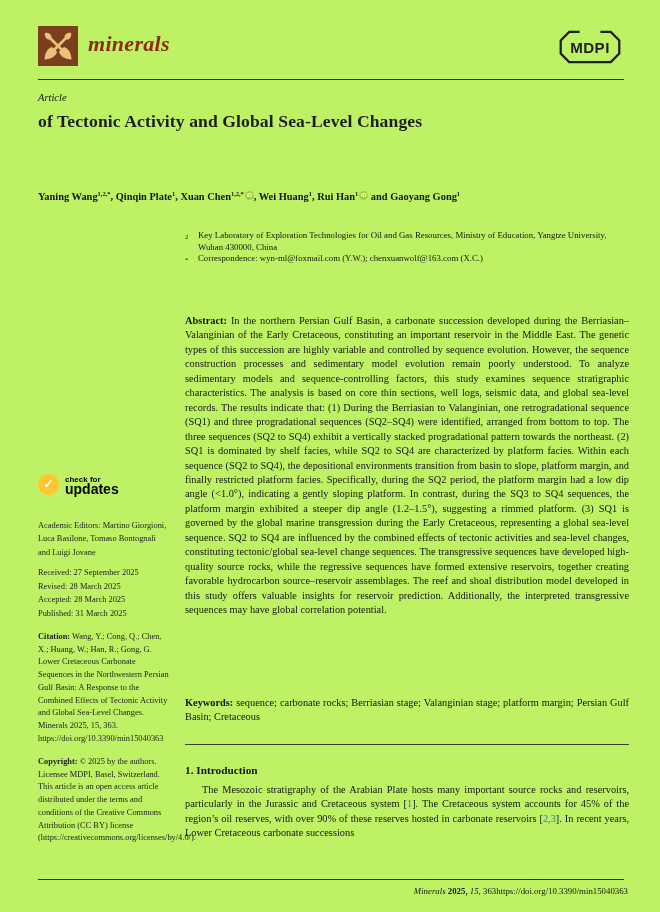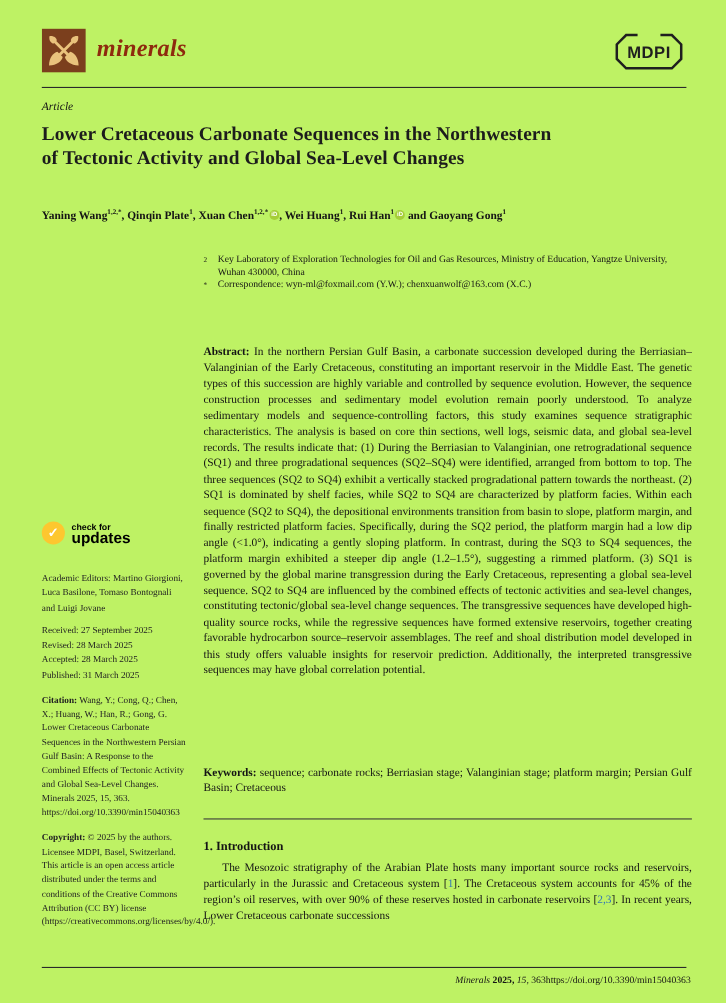--- a/index.html
+++ b/index.html
@@ -99,21 +99,20 @@
   <div class="abs mdpi-logo">
     <svg viewBox="0 0 72 36" width="68" height="34">
       <path d="M25,2 L14,2 L5,11 L5,25 L14,34 L58,34 L67,25 L67,11 L58,2 L47,2" fill="none" stroke="#1f1f1f" stroke-width="2.4"></path>
       <text x="36" y="24" text-anchor="middle" font-family="Liberation Sans, sans-serif" font-size="16" font-weight="bold" letter-spacing="0.5" fill="#1f1f1f">MDPI</text>
     </svg>
   </div>
   <div class="abs header-rule"></div>
   <div class="abs article-type">Article</div>
 
   <div class="abs title">
-    <div>Lower Cretaceous Carbonate Sequences in the Northwestern</div>
     <div>of Tectonic Activity and Global Sea-Level Changes</div>
   </div>
 
   <div class="abs authors"><span>Yaning Wang</span><sup class="s">1,2,*</sup><span>, Qinqin Plate</span><sup class="s">1</sup><span>, Xuan Chen</span><sup class="s">1,2,*</sup><span class="orcid">iD</span><span>, Wei Huang</span><sup class="s">1</sup><span>, Rui Han</span><sup class="s">1</sup><span class="orcid">iD</span><span> and Gaoyang Gong</span><sup class="s">1</sup></div>
 
   <div class="abs affils">
     <div class="affil-row">
       <span class="affil-marker">2</span>
       <span class="affil-text">Key Laboratory of Exploration Technologies for Oil and Gas Resources, Ministry of Education, Yangtze University, Wuhan 430000, China</span>
     </div>

